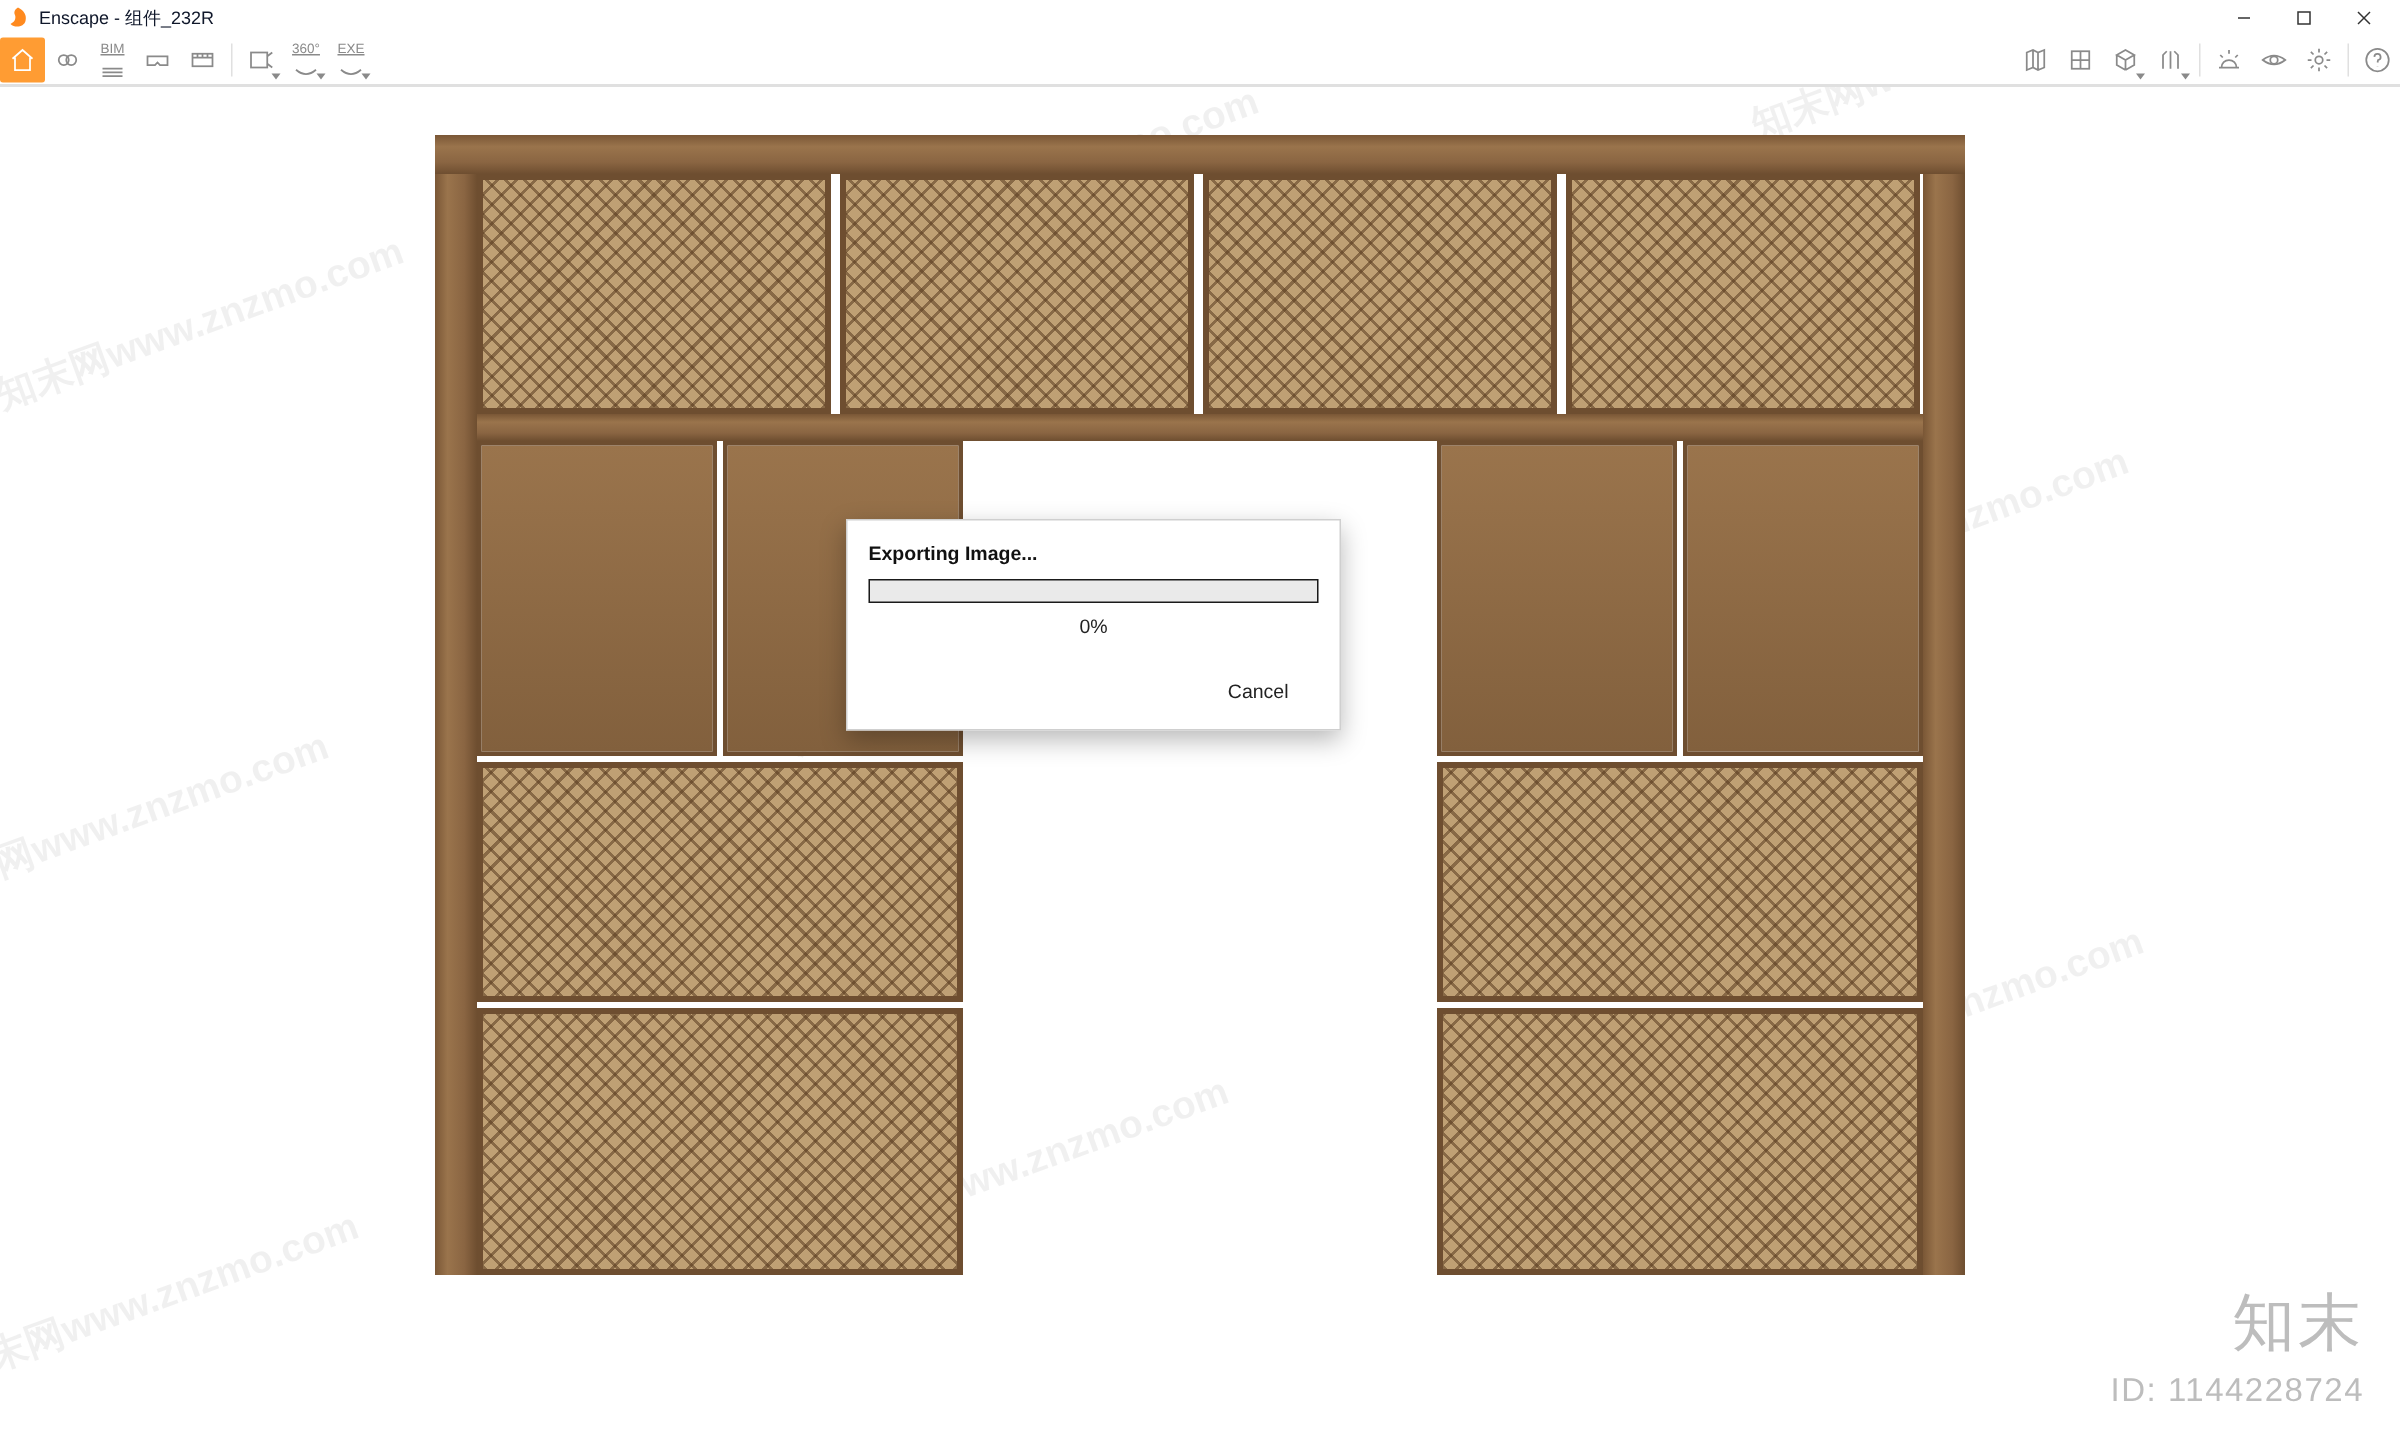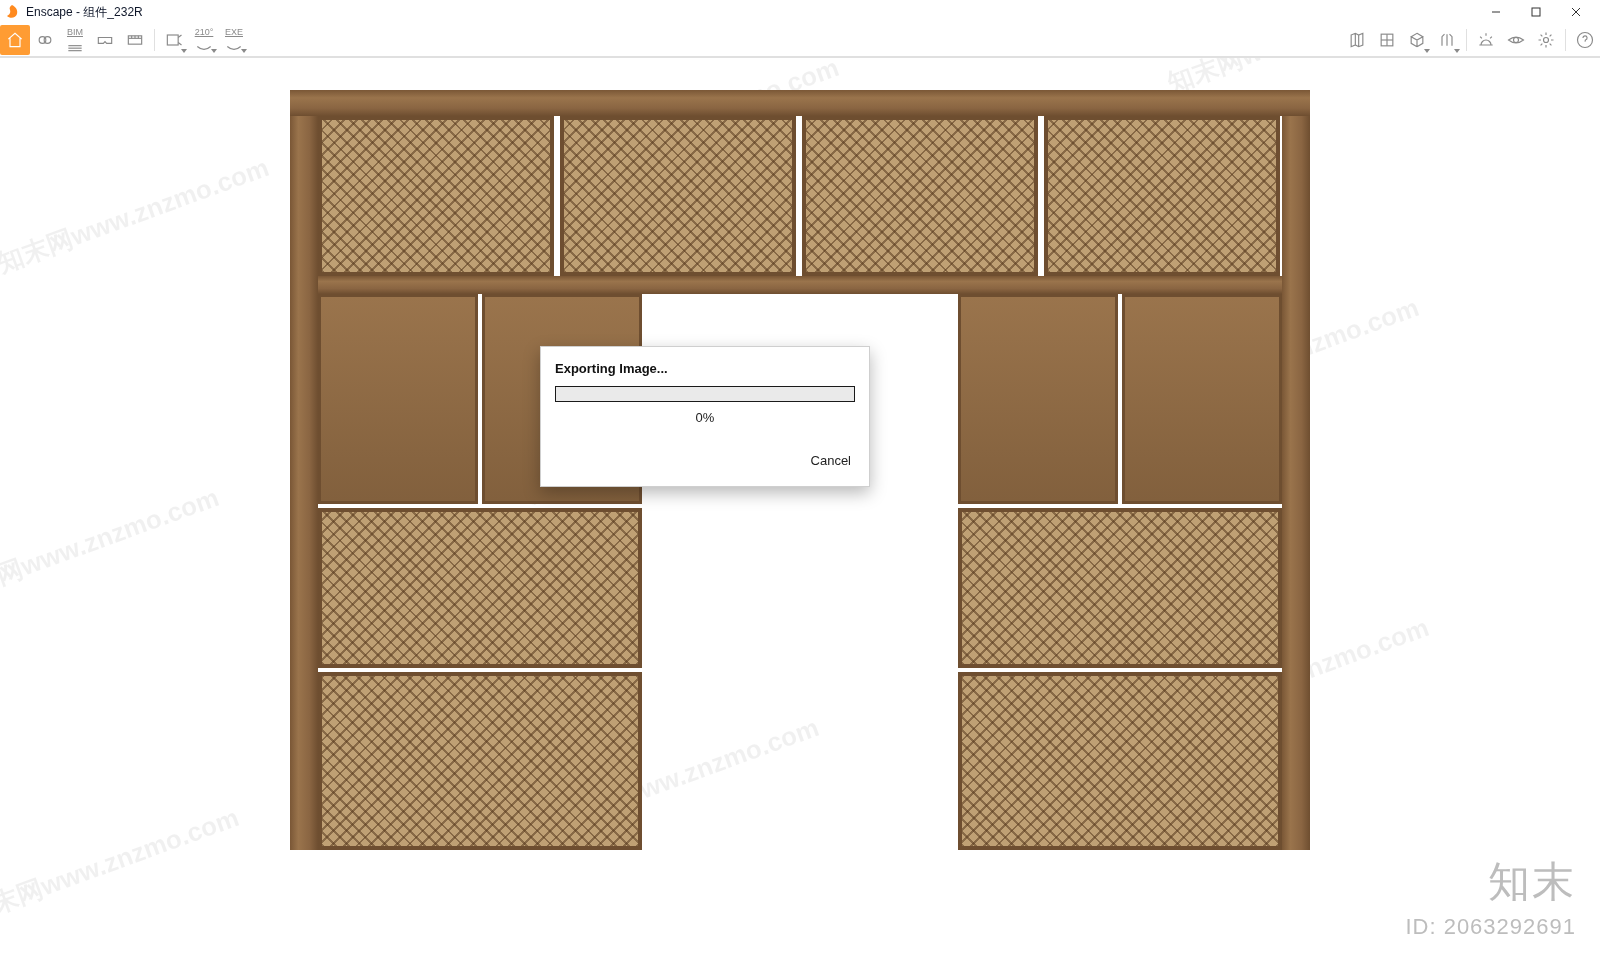--- a/index.html
+++ b/index.html
@@ -28,26 +28,26 @@
   .frame-h { position: absolute; background: linear-gradient(180deg,#7a5736,#9a744c 30%,#8a6542 70%,#6e4e30); height: 26px; }
   .lattice { position: absolute; background: #a27c4f; }
   .lattice::before { content: ""; position: absolute; inset: 4px; background:
       repeating-linear-gradient(45deg, rgba(90,60,32,.55) 0 2px, transparent 2px 9px),
       repeating-linear-gradient(-45deg, rgba(90,60,32,.55) 0 2px, transparent 2px 9px),
       #bfa074;
   }
   .lattice::after{ content:""; position:absolute; inset:0; border:4px solid #6e4e30; }
   .arch-panel { position:absolute; width:160px; height:210px; background:linear-gradient(#9a744c,#82603d); border:3px solid #6e4e30; }
   
-  .modal { position: absolute; width: 330px; left: 540px; top: 346px; background: #fff; border: 1px solid #cfcfcf; box-shadow: 0 6px 16px rgba(0,0,0,.28); z-index: 50; }
+  .modal { position: absolute; width: 330px; left: 564px; top: 346px; background: #fff; border: 1px solid #cfcfcf; box-shadow: 0 6px 16px rgba(0,0,0,.28); z-index: 50; }
   .modal .title { font-weight: 700; font-size: 13px; padding: 14px 14px 10px; color: #111; }
   .modal .bar { margin: 0 14px; height: 16px; border: 1px solid #1a1a1a; background: #eaeaea; }
   .modal .bar .fill { height: 100%; width: 0; background: #2d7bd1; }
   .modal .pct { text-align: center; font-size: 13px; color: #222; padding: 8px 0 14px; }
-  .modal .actions { display: flex; justify-content: flex-end; padding: 8px 10px 12px; }
+  .modal .actions { display: flex; justify-content: flex-end; padding: 8px 26px 12px; }
   .modal .btn { font-size: 13px; color: #222; background: none; border: none; padding: 6px 8px; cursor: pointer; }
   
   .wm { position: absolute; color: rgba(0,0,0,.06); font-family: Arial, sans-serif; font-weight: 700; transform: rotate(-20deg); font-size: 26px; pointer-events: none; user-select: none; white-space: nowrap; }
   .brand { position: absolute; right: 24px; bottom: 48px; font-size: 42px; color: #bdbdbd; font-family: "Microsoft YaHei", sans-serif; letter-spacing: 2px; pointer-events:none;margin-left:36px; }
   .brand-id { position: absolute; right: 24px; bottom: 18px; font-size: 22px; color: #bdbdbd; font-family: Arial, sans-serif; letter-spacing: 1px; pointer-events:none; }
 </style>
 </head>
 <body>
 
 <div class="titlebar">
@@ -115,21 +115,21 @@
   <div class="sep"></div>
   <div class="group">
     <div class="tool-btn">
       <svg viewBox="0 0 24 24">
           <rect x="4" y="6" width="13" height="12"></rect>
           <path d="M17 9 L21 6 M17 15 L21 18"></path>
         </svg>
       <span class="dd"></span>
     </div>
     <div class="tool-btn">
-      <span class="label">210°</span>
+      <span class="label">360°</span>
       <svg viewBox="0 0 24 24" style="margin-top:8px">
           <path d="M4 15 Q12 22 20 15"></path>
         </svg>
       <span class="dd"></span>
     </div>
     <div class="tool-btn">
       <span class="label">EXE</span>
       <svg viewBox="0 0 24 24" style="margin-top:8px">
           <path d="M4 15 Q12 22 20 15"></path>
         </svg>
@@ -230,21 +230,21 @@
     <div class="lattice" style="left:28px;  top:418px; width:324px; height:160px;"></div>
     <div class="lattice" style="left:28px;  top:582px; width:324px; height:178px;"></div>
 
     <div class="arch-panel" style="left:668px;  top:204px;"></div>
     <div class="arch-panel" style="left:832px;  top:204px;"></div>
     <div class="lattice" style="left:668px;  top:418px; width:324px; height:160px;"></div>
     <div class="lattice" style="left:668px;  top:582px; width:324px; height:178px;"></div>
   </div>
 
   <div class="brand">知末</div>
-  <div class="brand-id">ID: 2063292691</div>
+  <div class="brand-id">ID: 1144228724</div>
 </div>
 
 <div class="modal">
   <div class="title">Exporting Image...</div>
   <div class="bar">
     <div class="fill" style="width:0%"></div>
   </div>
   <div class="pct">0%</div>
   <div class="actions">
     <button class="btn">Cancel</button>

